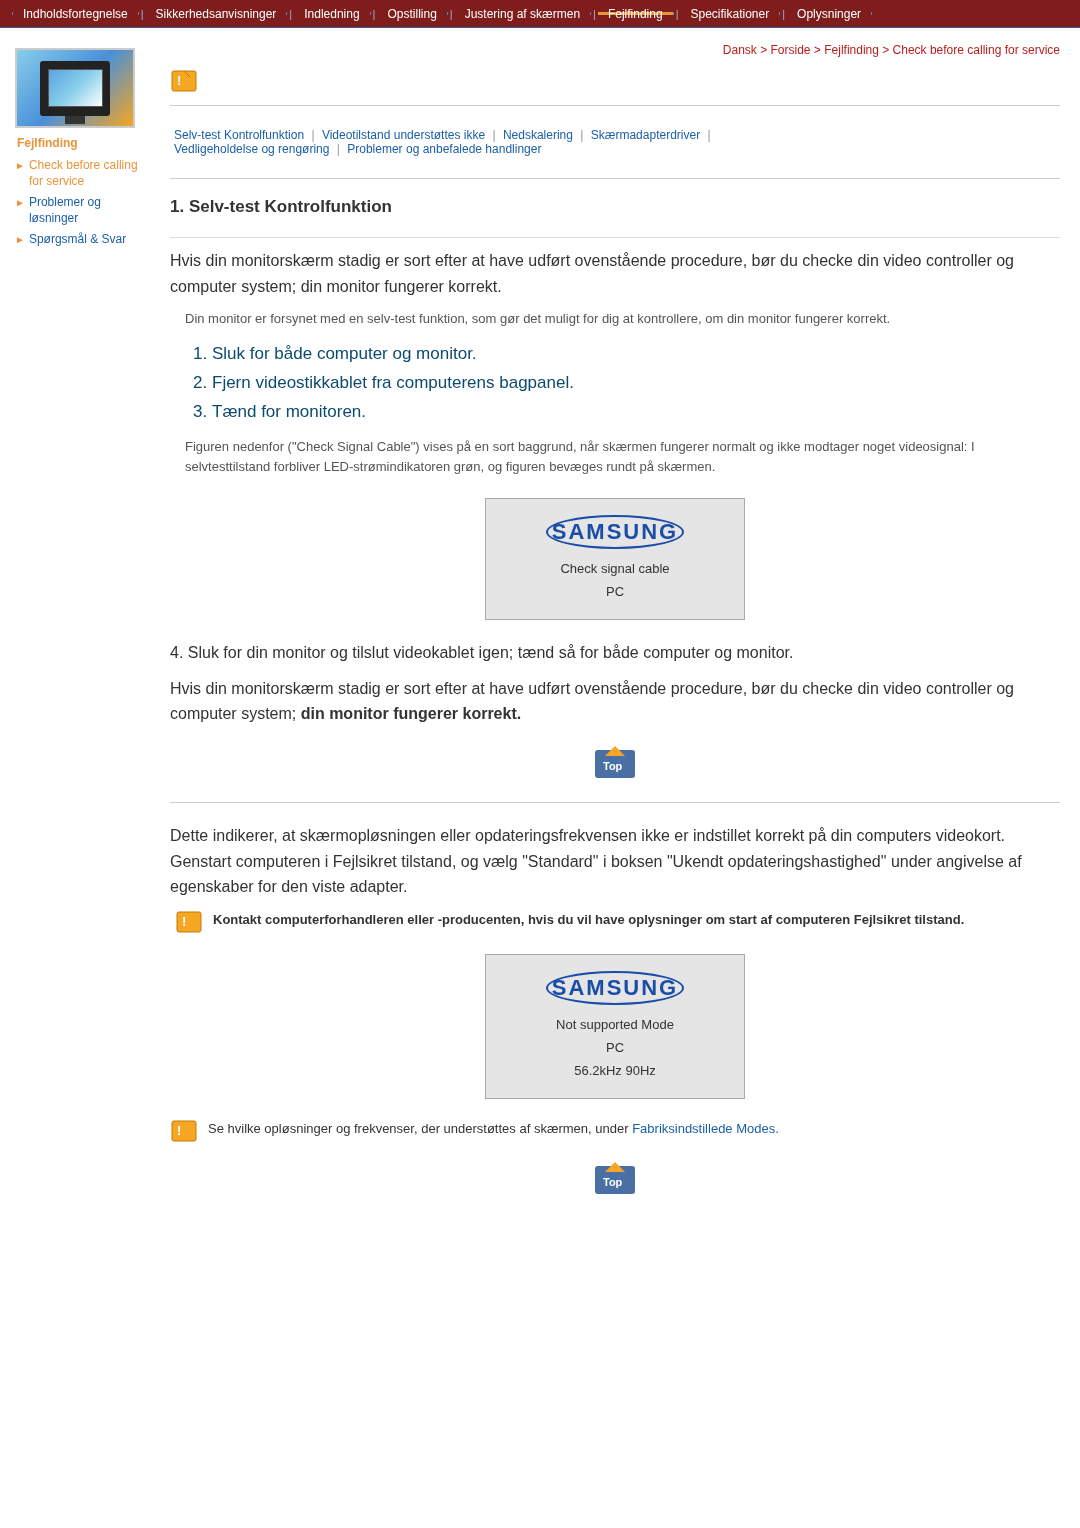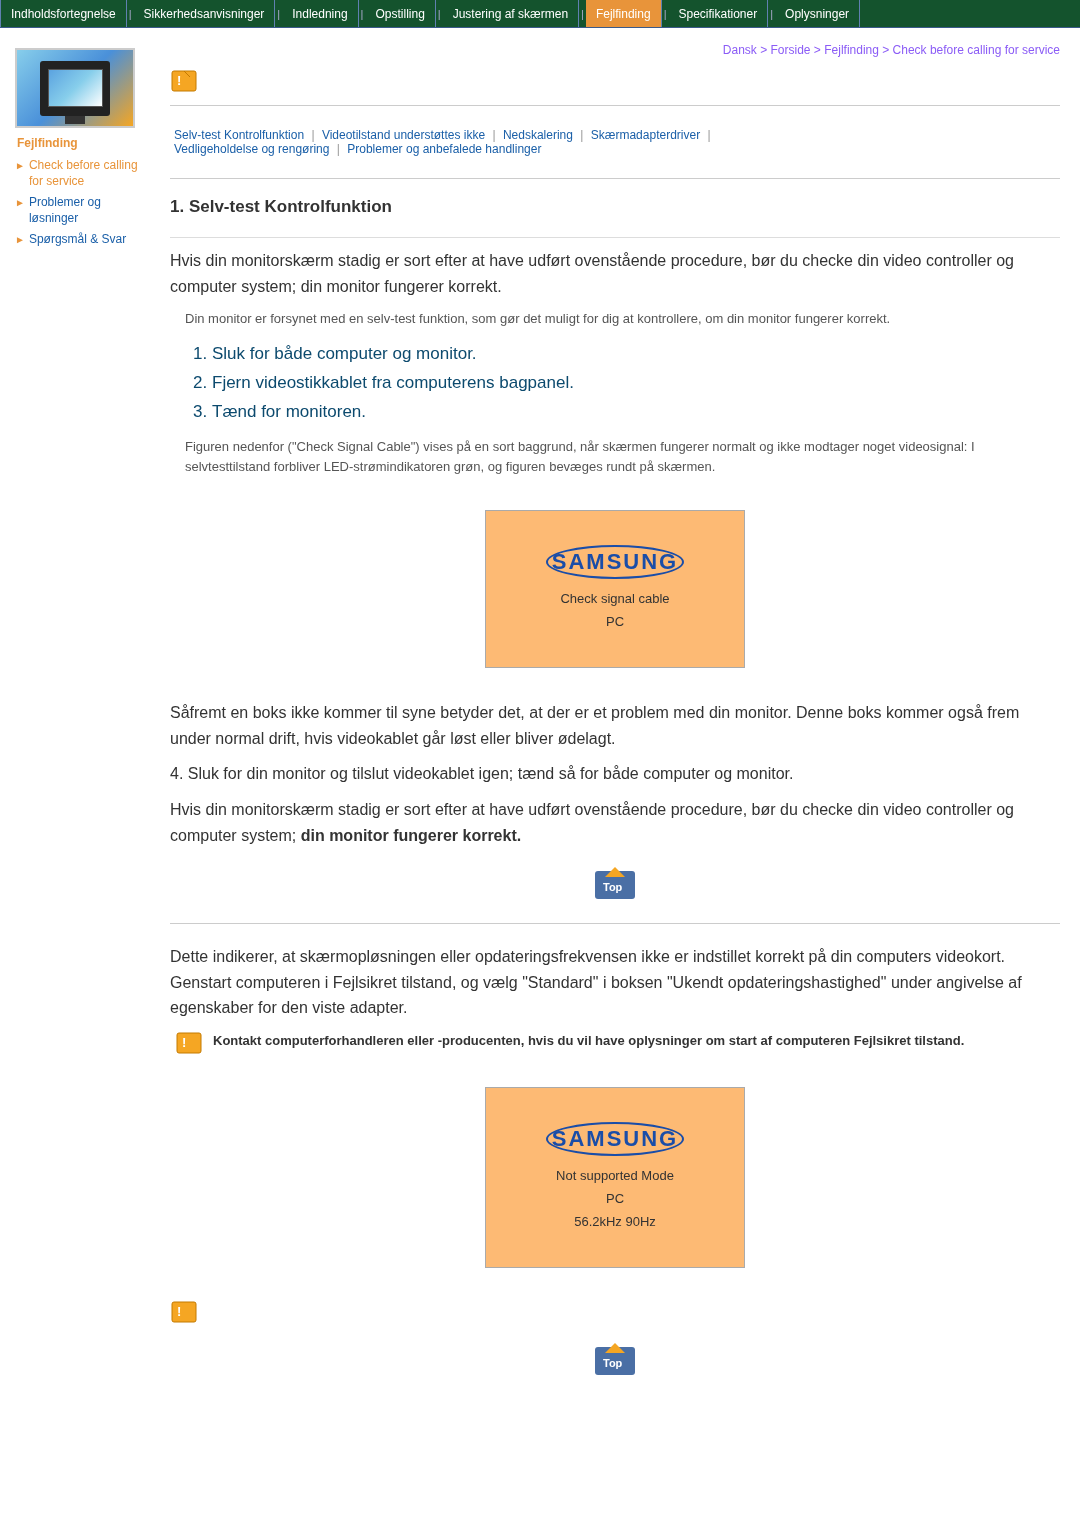--- a/index.html
+++ b/index.html
@@ -6,24 +6,24 @@
     body {
       font-family: Arial, sans-serif;
       font-size: 13px;
       color: #333;
       background: #fff;
       width: 1080px;
     }
 
     
     .top-nav {
-      background: #14532d;
+      background: #7f1d1d;
       display: flex;
       align-items: center;
-      padding: 0;
+      padding: 12px;
       height: 28px;
       border-bottom: 1px solid #3a5a8a;
     }
     .top-nav a {
       color: #fff;
       text-decoration: none;
       font-size: 12px;
       padding: 0 10px;
       height: 100%;
       display: flex;
@@ -127,21 +127,21 @@
     
     .content {
       flex: 1;
       padding: 5px 20px 20px 10px;
     }
 
     
     .breadcrumb {
       text-align: right;
       font-size: 12px;
-      color: #8b5cf6;
+      color: #b91c1c;
       margin-bottom: 12px;
     }
 
     
     .note-box {
       display: flex;
       align-items: flex-start;
       margin-bottom: 12px;
     }
     .note-icon {
@@ -219,23 +219,23 @@
       font-size: 17px;
       line-height: 1.7;
       color: #0c4a6e;
       margin-left: 12px;
     }
 
     
     .samsung-box {
       border: 1px solid #aaa;
       width: 260px;
-      margin: 32px auto;
-      padding: 38px;
-      background: #fdba74;
+      margin: 20px auto;
+      padding: 20px;
+      background: #e5e5e5;
       text-align: center;
     }
     .samsung-logo {
       font-family: 'Arial Black', Arial, sans-serif;
       font-size: 22px;
       font-weight: 900;
       color: #1a4da8;
       letter-spacing: 2px;
       margin-bottom: 8px;
       position: relative;
@@ -373,21 +373,20 @@
     </ol>
 
     <p class="body-text-indented">Figuren nedenfor ("Check Signal Cable") vises på en sort baggrund, når skærmen fungerer normalt og ikke modtager noget videosignal: I selvtesttilstand forbliver LED-strømindikatoren grøn, og figuren bevæges rundt på skærmen.</p>
 
     <div class="samsung-box">
       <div class="samsung-logo">SAMSUNG</div>
       <div class="samsung-box-text">Check signal cable</div>
       <div class="samsung-box-text">PC</div>
     </div>
 
-    <p class="body-text">Såfremt en boks ikke kommer til syne betyder det, at der er et problem med din monitor. Denne boks kommer også frem under normal drift, hvis videokablet går løst eller bliver ødelagt.</p>
 
     <p class="body-text">4.  Sluk for din monitor og tilslut videokablet igen; tænd så for både computer og monitor.</p>
 
     <p class="body-text">
       <span>Hvis din monitorskærm stadig er sort efter at have udført ovenstående procedure, bør du checke din video controller og computer system; </span><strong>din monitor fungerer korrekt.</strong>
     </p>
 
     <div class="top-link">
       <svg class="top-icon" viewBox="0 0 48 40" xmlns="http://www.w3.org/2000/svg">
         <rect x="4" y="8" width="40" height="28" rx="3" fill="#4a6fa5"></rect>
@@ -418,20 +417,23 @@
       <div class="samsung-box-text">56.2kHz 90Hz</div>
     </div>
 
     <div class="note-box">
       <div class="note-icon">
         <svg viewBox="0 0 28 24" xmlns="http://www.w3.org/2000/svg">
           <rect x="2" y="2" width="24" height="20" rx="2" fill="#f5a623" stroke="#c47a00" stroke-width="1"></rect>
           <text x="7" y="16" font-size="13" font-weight="bold" fill="white">!</text>
         </svg>
       </div>
+      <p class="note-text">
+        <span>Se hvilke opløsninger og frekvenser, der understøttes af skærmen, under </span><a>Fabriksindstillede Modes.</a>
+      </p>
     </div>
 
 
     <div class="top-link">
       <svg class="top-icon" viewBox="0 0 48 40" xmlns="http://www.w3.org/2000/svg">
         <rect x="4" y="8" width="40" height="28" rx="3" fill="#4a6fa5"></rect>
         <polygon points="24,4 34,14 14,14" fill="#f5a623"></polygon>
         <text x="12" y="28" font-size="11" fill="white" font-weight="bold">Top</text>
       </svg>
     </div>

